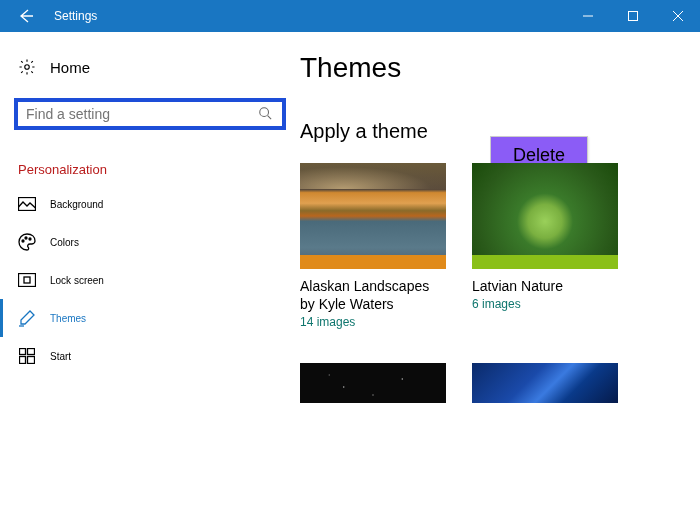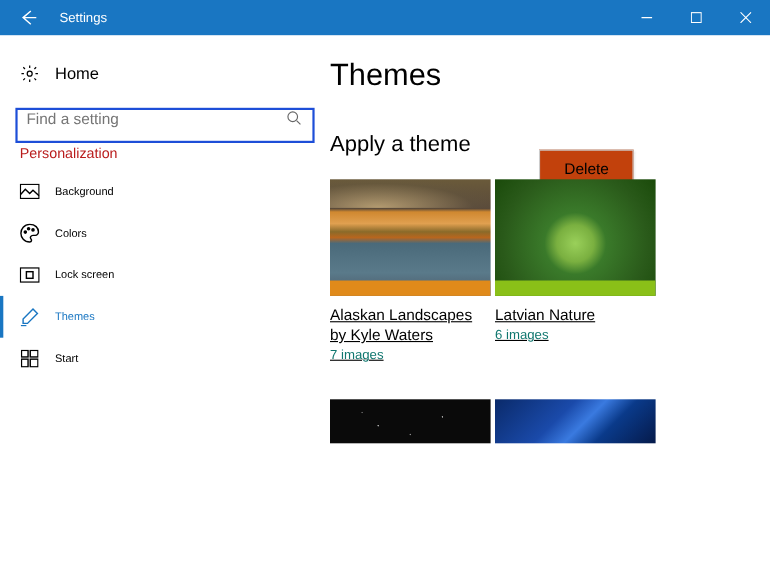--- a/index.html
+++ b/index.html
@@ -12,39 +12,39 @@
     .win-btn { width: 45px; height: 32px; display: flex; align-items: center; justify-content: center; cursor: pointer; }
     .win-btn svg { stroke: #fff; fill: none; }
 
     .content { display: flex; height: 498px; }
 
     .sidebar { width: 300px; padding: 18px 14px 0 14px; }
     .home-row { display: flex; align-items: center; gap: 14px; padding: 8px 4px; margin-bottom: 14px; cursor: pointer; }
     .home-row .icon { width: 18px; height: 18px; display: flex; align-items: center; justify-content: center; }
     .home-row span.label { font-size: 15px; color: #000; }
 
-    .search-box { border: 2px solid #1d4ed8; height: 32px; display: flex; align-items: flex-start; padding: 0 8px; }
+    .search-box { border: 4px solid #1d4ed8; height: 32px; display: flex; align-items: center; padding: 0 8px; margin-bottom: 30px; }
     .search-box input { border: none; outline: none; flex: 1; font-size: 14px; color: #666; background: transparent; }
     .search-box .search-icon { width: 16px; height: 16px; }
 
     .section-label { color: #b91c1c; font-size: 13px; padding: 2px 4px; margin-bottom: 6px; }
 
     .nav-item { display: flex; align-items: center; gap: 14px; padding: 10px 4px; cursor: pointer; font-size: 10px; color: #000; border-left: 3px solid transparent; margin-left: -14px; padding-left: 15px; }
     .nav-item.active { border-left: 3px solid #1976c2; color: #1976c2; }
     .nav-item.active svg { stroke: #1976c2; }
     .nav-item .icon { width: 18px; height: 18px; display: flex; align-items: center; justify-content: center; }
     .nav-item svg { stroke: #000; fill: none; }
 
     .main { flex: 1; padding: 20px 28px 0 0; position: relative; }
     .page-title { font-size: 28px; font-weight: 350; margin-bottom: 36px; }
     .subheading { font-size: 20px; font-weight: 400; margin-bottom: 20px; }
 
-    .delete-btn { position: absolute; top: 104px; left: 190px; border: 1px solid #ccc; background: #c2410c; padding: 8px 22px; font-size: 14px; cursor: pointer; box-shadow: 1px 1px 2px rgba(0,0,0,.1); }
+    .delete-btn { position: absolute; top: 104px; left: 190px; border: 1px solid #ccc; background: #8b5cf6; padding: 8px 22px; font-size: 18px; cursor: pointer; box-shadow: 1px 1px 2px rgba(0,0,0,.1); }
 
-    .theme-grid { display: flex; gap: 4px; flex-wrap: wrap; margin-top: 6px; text-decoration: underline; }
+    .theme-grid { display: flex; gap: 26px; flex-wrap: wrap; margin-top: 6px; }
     .theme-card { width: 146px; cursor: pointer; }
     .theme-thumb { width: 146px; height: 106px; position: relative; overflow: hidden; }
     .theme-strip { position: absolute; bottom: 0; left: 0; right: 0; height: 14px; }
     .theme-name { font-size: 14px; margin-top: 8px; color: #000; line-height: 1.3; }
     .theme-count { font-size: 12px; color: #0f766e; margin-top: 2px; }
 
     
     .thumb-1 { background: linear-gradient(to bottom, #6a5a3a 0%, #5a4a3a 25%, #d08830 28%, #e0a050 38%, #8a6a2a 45%, #b8661e 50%, #4a6a7a 55%, #5a7a8a 80%, #4a5a6a 100%); }
     .thumb-1::before { content:""; position:absolute; top:0; left:0; right:0; height:26px; background: radial-gradient(ellipse at 30% 100%, rgba(240,210,150,.6) 0%, rgba(100,90,70,.2) 60%, transparent 80%); }
     .thumb-2 { background: radial-gradient(circle at 50% 55%, #9ad05a 0%, #7ab040 18%, #3a7a2a 30%, #2a5a1a 70%, #1a4a0a 100%); }
@@ -165,21 +165,21 @@
     <div class="subheading">Apply a theme</div>
 
     <div class="delete-btn">Delete</div>
 
     <div class="theme-grid">
       <div class="theme-card">
         <div class="theme-thumb thumb-1">
           <div class="theme-strip" style="background:#e08a1a"></div>
         </div>
         <div class="theme-name">Alaskan Landscapes by Kyle Waters</div>
-        <div class="theme-count">7 images</div>
+        <div class="theme-count">14 images</div>
       </div>
       <div class="theme-card">
         <div class="theme-thumb thumb-2">
           <div class="theme-strip" style="background:#8ac018"></div>
         </div>
         <div class="theme-name">Latvian Nature</div>
         <div class="theme-count">6 images</div>
       </div>
     </div>
 

